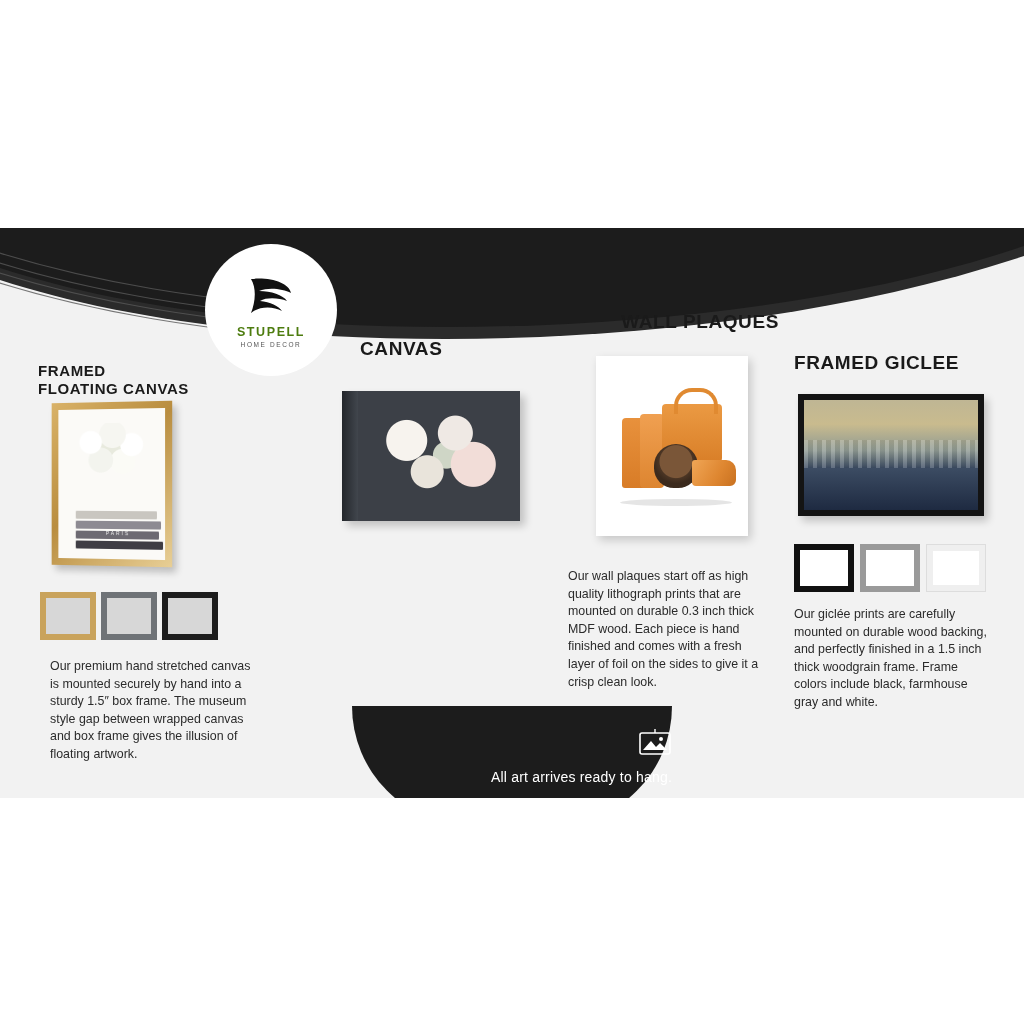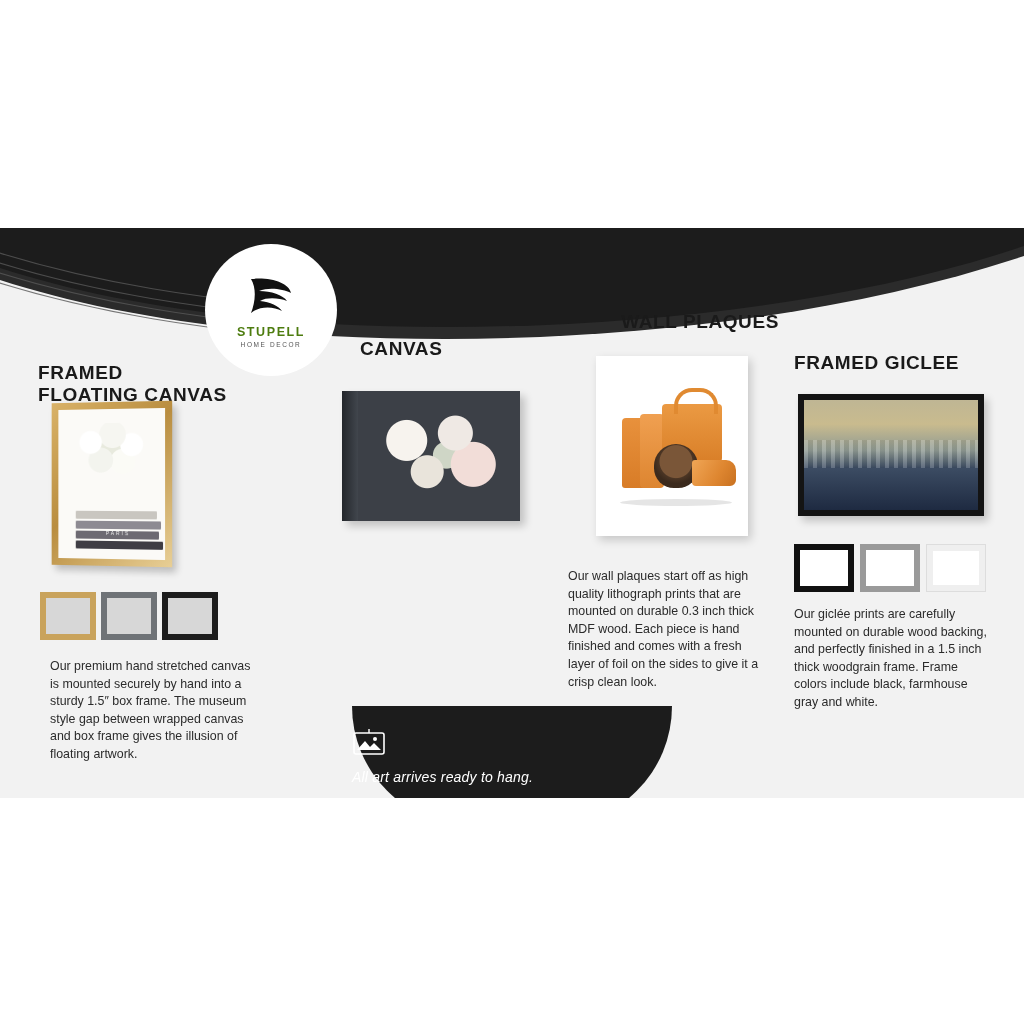--- a/index.html
+++ b/index.html
@@ -81,21 +81,21 @@
     line-height: 1.42;
     color: #2b2b2b;
   }
 
   
   #col-floating { left: 38px;  width: 238px; }
   #col-stretched { left: 328px; width: 200px; }
   #col-plaques  { left: 566px; width: 196px; }
   #col-giclee   { left: 794px; width: 198px; }
 
-  #col-floating .col-title { font-size: 19px; position: absolute; top: 134px; left: 0; width: 240px; }
+  #col-floating .col-title { font-size: 15px; position: absolute; top: 134px; left: 0; width: 240px; }
   #col-stretched .col-title { font-size: 19px; position: absolute; top: 110px; left: 32px; width: 190px; }
   #col-plaques .col-title  { font-size: 19px; position: absolute; top: 83px; left: 13px; width: 200px; text-align: right; }
   #col-giclee .col-title   { font-size: 19px; position: absolute; top: 124px; left: 0; width: 200px; }
 
   
   .art { position: absolute; }
 
   
   .float-frame {
     left: 50px; top: 174px;
@@ -247,23 +247,22 @@
   .ribbon {
     position: absolute;
     left: 352px;
     top: 478px;
     width: 320px;
     height: 120px;
     background: #1c1c1c;
     border-radius: 0 0 170px 170px;
     display: flex;
     flex-direction: column;
-    align-items: flex-start;
+    align-items: flex-end;
     z-index: 6;
-    font-style: italic;
   }
   .ribbon-icon { margin-top: 22px; }
   .ribbon-text {
     color: #fff;
     font-size: 14px;
     margin-top: 9px;
     letter-spacing: 0.2px;
   }
 </style>
 </head>

